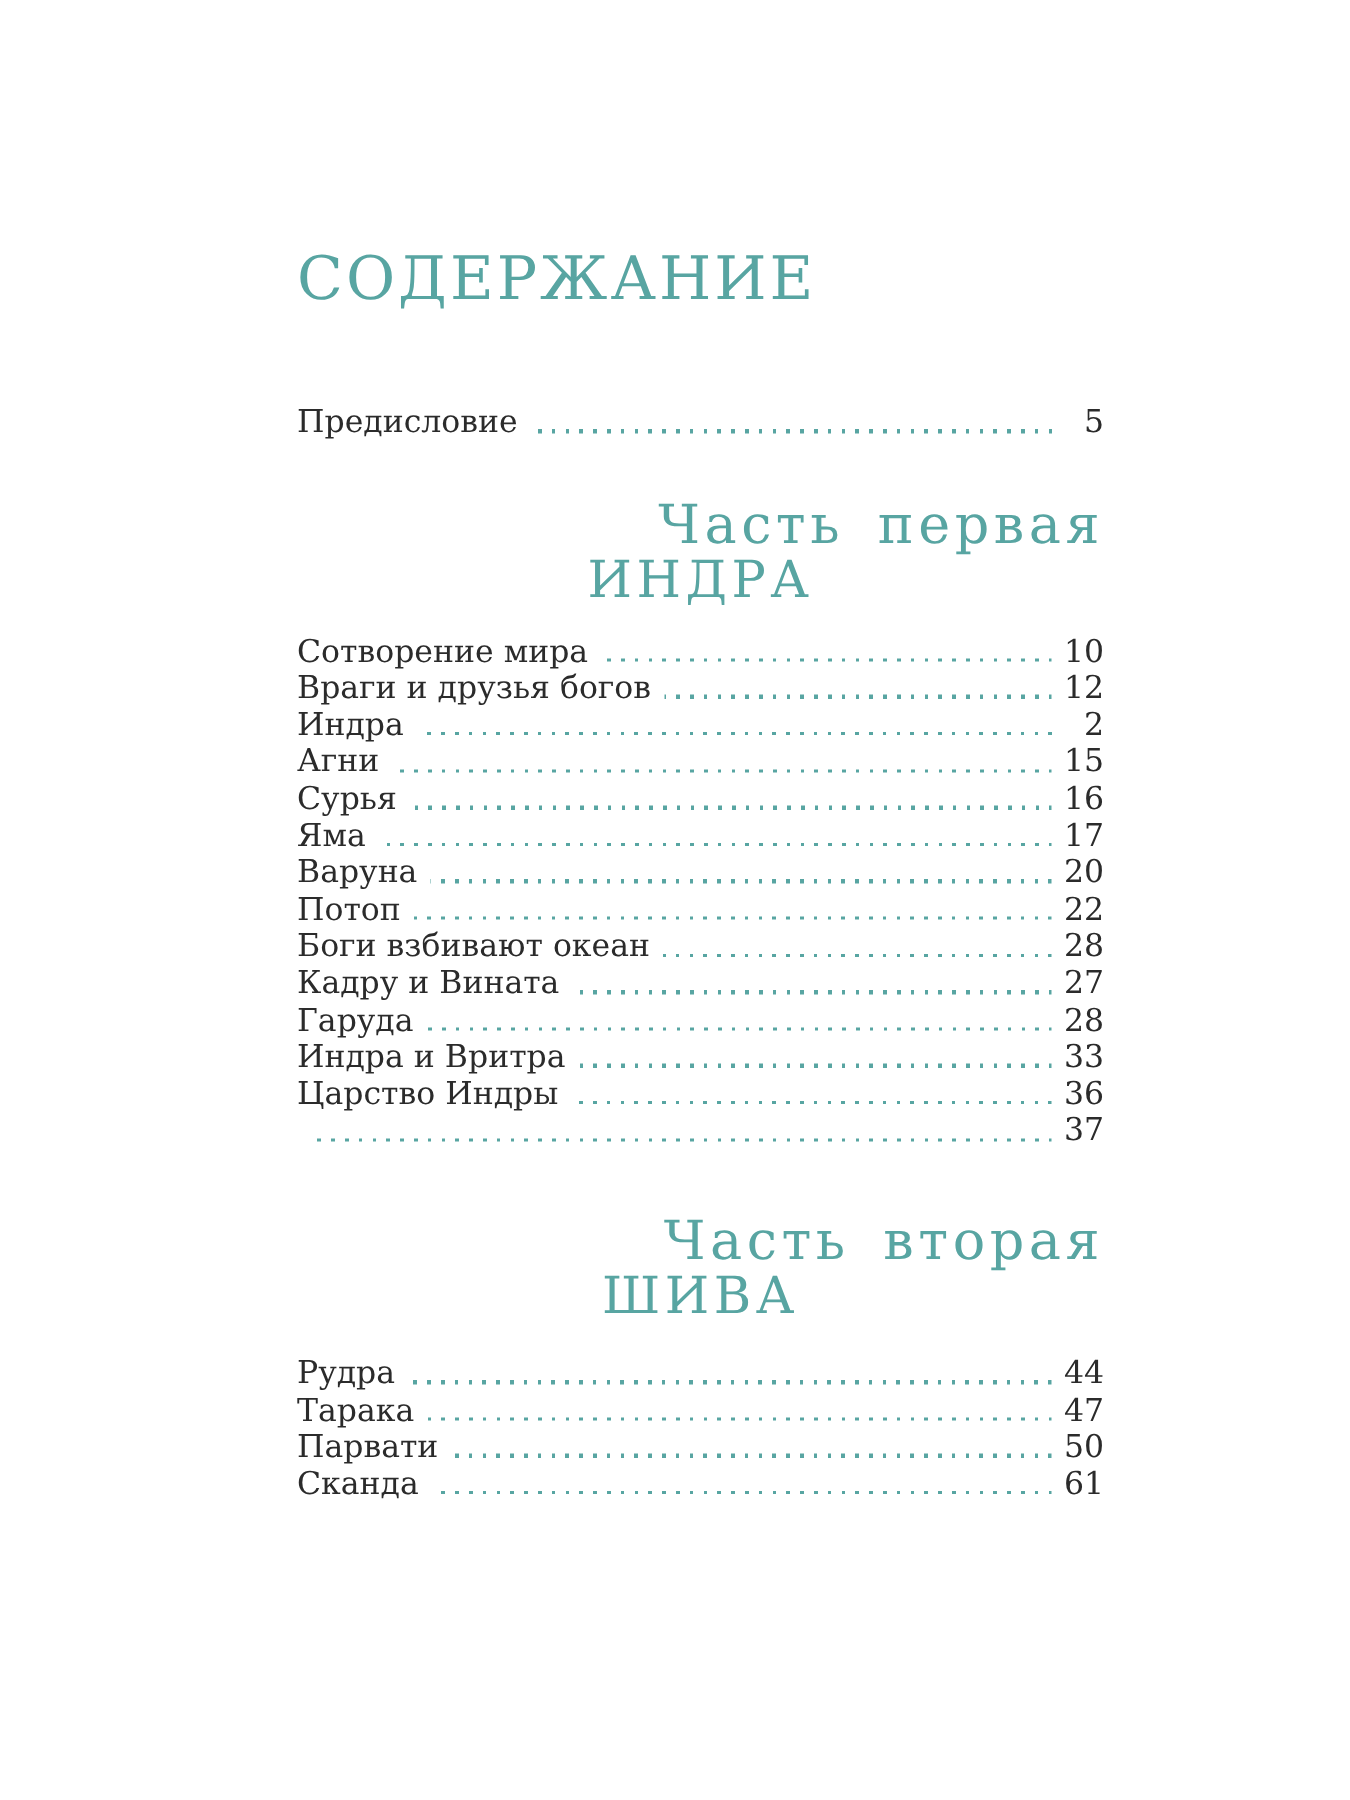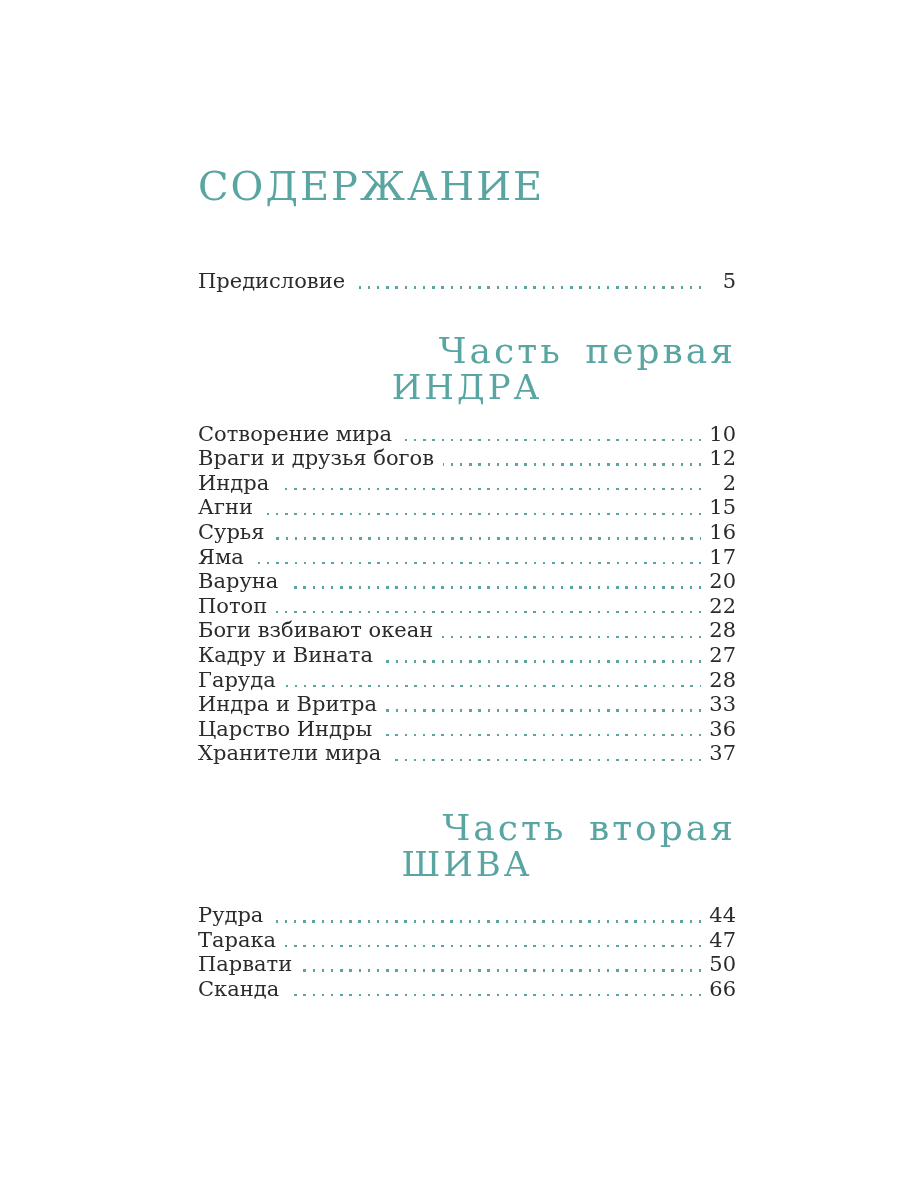--- a/index.html
+++ b/index.html
@@ -158,21 +158,20 @@
       <span class="toc-title">Индра и Вритра</span>
       <span class="toc-leader"></span>
       <span class="toc-page">33</span>
     </div>
     <div class="toc-row">
       <span class="toc-title">Царство Индры</span>
       <span class="toc-leader"></span>
       <span class="toc-page">36</span>
     </div>
     <div class="toc-row">
-      <span class="toc-title">Хранители мира</span>
       <span class="toc-leader"></span>
       <span class="toc-page">37</span>
     </div>
   </div>
 
   <h2 class="part-label second">Часть вторая</h2>
   <h2 class="part-title">ШИВА</h2>
 
   <div class="entries second">
     <div class="toc-row">
@@ -186,17 +185,17 @@
       <span class="toc-page">47</span>
     </div>
     <div class="toc-row">
       <span class="toc-title">Парвати</span>
       <span class="toc-leader"></span>
       <span class="toc-page">50</span>
     </div>
     <div class="toc-row">
       <span class="toc-title">Сканда</span>
       <span class="toc-leader"></span>
-      <span class="toc-page">66</span>
+      <span class="toc-page">61</span>
     </div>
   </div>
 
 </div>
 
 </body></html>

